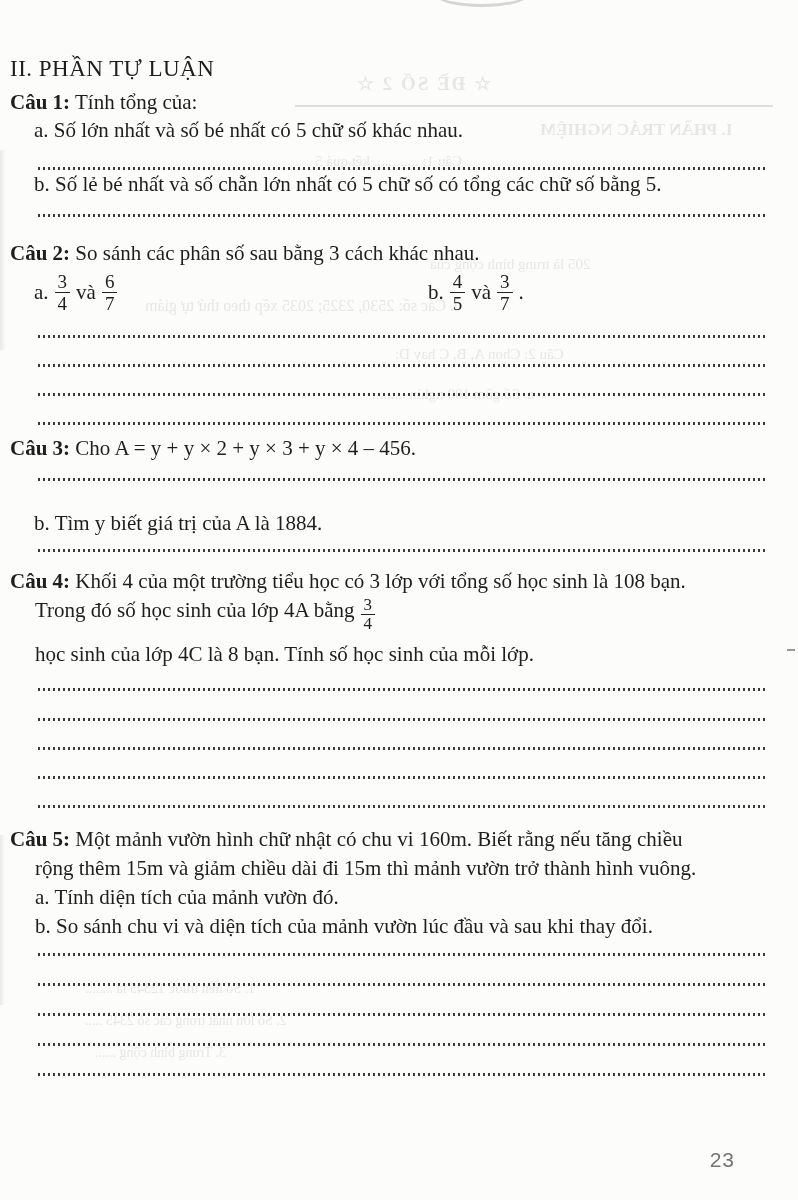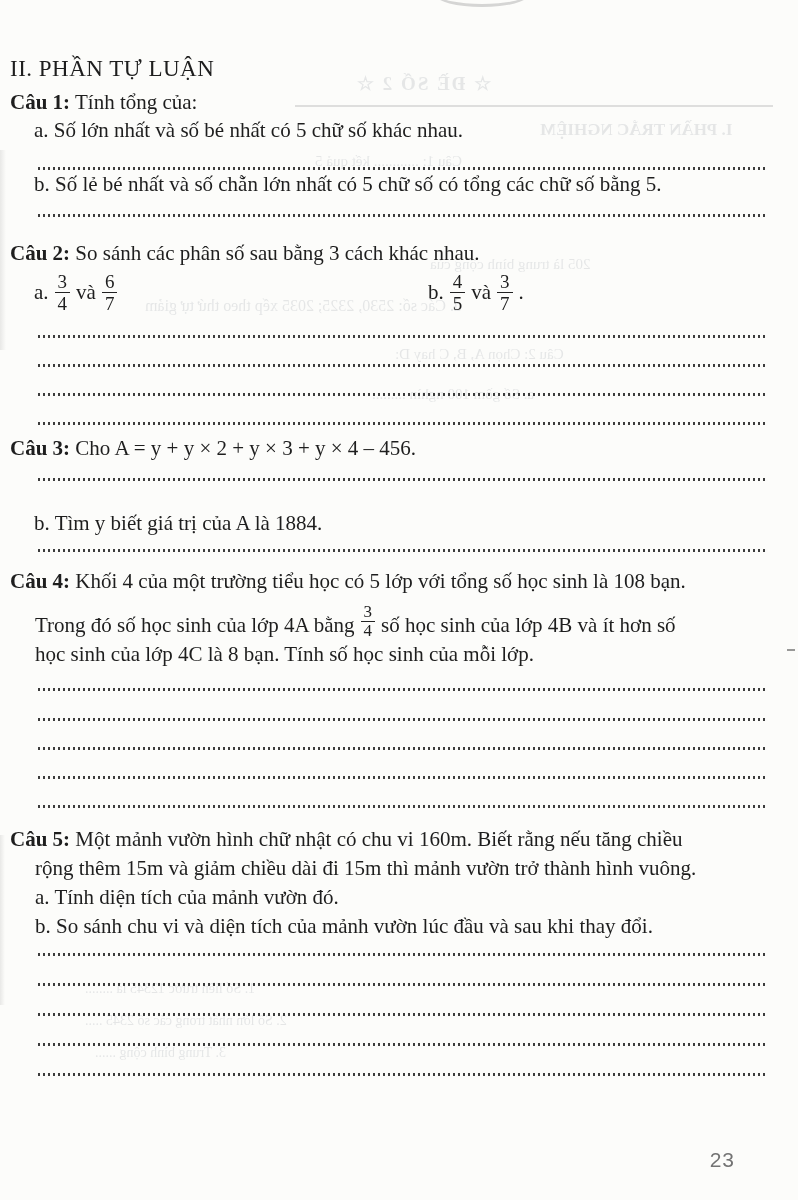--- a/index.html
+++ b/index.html
@@ -58,21 +58,21 @@
     background-repeat:repeat-x; background-position:0 bottom; background-size:5px 2.6px;
   }
   
   .frac { display:inline-block; text-align:center; vertical-align:middle; margin:0 6px; }
   .frac .fnum, .frac .fden { display:block; font-size:19px; line-height:21px; padding:0 3px; }
   .frac .fden { border-top:1.7px solid #222; }
   .frac.small .fnum, .frac.small .fden { font-size:17px; line-height:18px; }
   .frac-row { position:relative; height:50px; margin-top:4px; margin-left:24px; font-size:21px; }
   .frac-pair { display:inline-flex; align-items:center; }
   .frac-pair.pb { position:absolute; left:394px; top:0; }
-  .line2-wrap { display:flex; align-items:flex-end; height:44px; }
+  .line2-wrap { display:flex; align-items:flex-start; height:44px; }
   .line2-wrap > span { white-space:pre; }
   .pagenum {
     position:absolute; top:1148px; right:63px;
     font-family:"Liberation Sans", sans-serif;
     font-size:21px; color:#737373; letter-spacing:1px;
   }
 </style>
 </head>
 <body>
 
@@ -164,26 +164,25 @@
       <div class="sub" style="margin-top:28px">
         <span>b.</span>
         <span>Tìm y biết giá trị của A là 1884.</span>
       </div>
       <div class="dotted" style="margin-top:12px"></div>
     </div>
 
     <div>
       <div class="p-line" style="margin-top:15px">
         <span class="qlabel">Câu 4:</span>
-        <span>Khối 4 của một trường tiểu học có 5 lớp với tổng số học sinh là 108 bạn.</span>
+        <span>Khối 4 của một trường tiểu học có 3 lớp với tổng số học sinh là 108 bạn.</span>
       </div>
       <div class="p-line indent line2-wrap">
         <span>Trong đó số học sinh của lớp 4A bằng</span>
         <span class="frac small"><span class="fnum">3</span><span class="fden">4</span></span>
-        <span>số học sinh của lớp 4B và ít hơn số</span>
       </div>
       <div class="p-line indent">
         <span>học sinh của lớp 4C là 8 bạn. Tính số học sinh của mỗi lớp.</span>
       </div>
       <div class="dotted" style="margin-top:19px"></div>
       <div class="dotted" style="margin-top:27px"></div>
       <div class="dotted" style="margin-top:26px"></div>
       <div class="dotted" style="margin-top:26px"></div>
       <div class="dotted" style="margin-top:26px"></div>
     </div>

